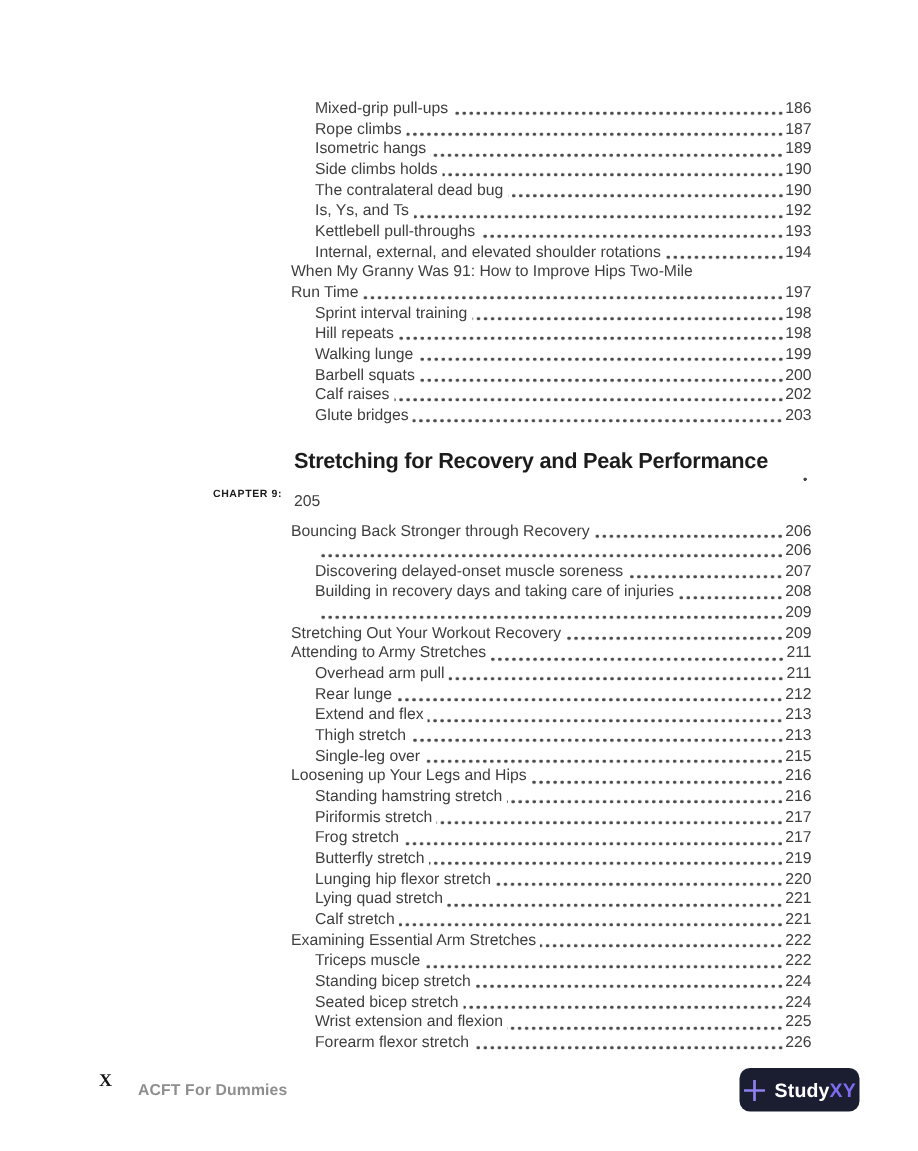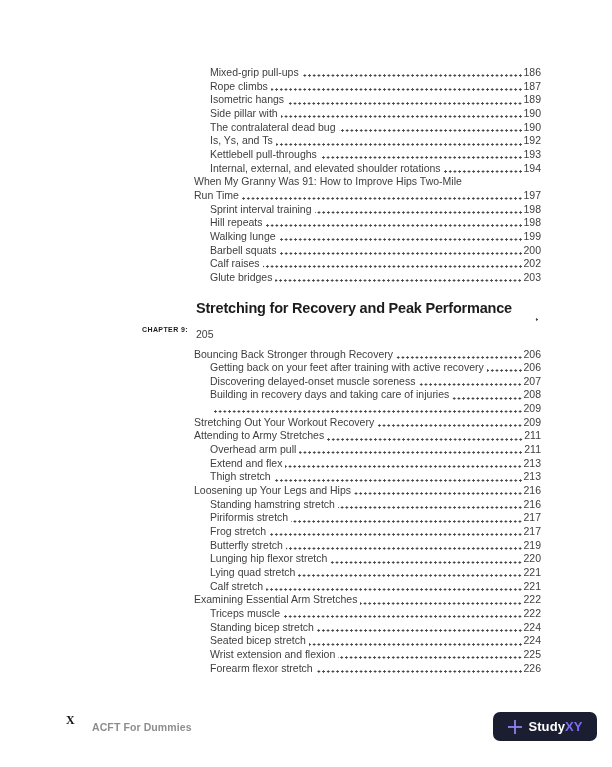--- a/index.html
+++ b/index.html
@@ -84,21 +84,21 @@
     top:721px;
     font-weight:bold;
     font-size:10.5px;
     color:#8e8e8e;
     letter-spacing:0.1px;
   }
   .logo-badge {
     position:absolute;
     left:493px;
     top:712px;
-    width:104px;
+    width:80px;
     height:29px;
     background:#1a1e30;
     border-radius:7px;
     display:flex;
     align-items:center;
     justify-content:center;
     gap:5px;
   }
   .logo-text {
     font-size:13px;
@@ -123,21 +123,21 @@
         <span class="title">Rope climbs</span>
         <span class="dots"></span>
         <span class="page">187</span>
       </div>
       <div class="row lvl2">
         <span class="title">Isometric hangs</span>
         <span class="dots"></span>
         <span class="page">189</span>
       </div>
       <div class="row lvl2">
-        <span class="title">Side pillar with</span>
+        <span class="title">Side climbs holds</span>
         <span class="dots"></span>
         <span class="page">190</span>
       </div>
       <div class="row lvl2">
         <span class="title">The contralateral dead bug</span>
         <span class="dots"></span>
         <span class="page">190</span>
       </div>
       <div class="row lvl2">
         <span class="title">Is, Ys, and Ts</span>
@@ -197,21 +197,20 @@
         <span class="chapter-title">Stretching for Recovery and Peak Performance</span>
         <span class="dots chapter-dots"></span>
         <span class="page chapter-page">205</span>
       </div>
       <div class="row lvl1">
         <span class="title">Bouncing Back Stronger through Recovery</span>
         <span class="dots"></span>
         <span class="page">206</span>
       </div>
       <div class="row lvl2">
-        <span class="title">Getting back on your feet after training with active recovery</span>
         <span class="dots"></span>
         <span class="page">206</span>
       </div>
       <div class="row lvl2">
         <span class="title">Discovering delayed-onset muscle soreness</span>
         <span class="dots"></span>
         <span class="page">207</span>
       </div>
       <div class="row lvl2">
         <span class="title">Building in recovery days and taking care of injuries</span>
@@ -231,28 +230,38 @@
         <span class="title">Attending to Army Stretches</span>
         <span class="dots"></span>
         <span class="page">211</span>
       </div>
       <div class="row lvl2">
         <span class="title">Overhead arm pull</span>
         <span class="dots"></span>
         <span class="page">211</span>
       </div>
       <div class="row lvl2">
+        <span class="title">Rear lunge</span>
+        <span class="dots"></span>
+        <span class="page">212</span>
+      </div>
+      <div class="row lvl2">
         <span class="title">Extend and flex</span>
         <span class="dots"></span>
         <span class="page">213</span>
       </div>
       <div class="row lvl2">
         <span class="title">Thigh stretch</span>
         <span class="dots"></span>
         <span class="page">213</span>
+      </div>
+      <div class="row lvl2">
+        <span class="title">Single-leg over</span>
+        <span class="dots"></span>
+        <span class="page">215</span>
       </div>
       <div class="row lvl1">
         <span class="title">Loosening up Your Legs and Hips</span>
         <span class="dots"></span>
         <span class="page">216</span>
       </div>
       <div class="row lvl2">
         <span class="title">Standing hamstring stretch</span>
         <span class="dots"></span>
         <span class="page">216</span>

